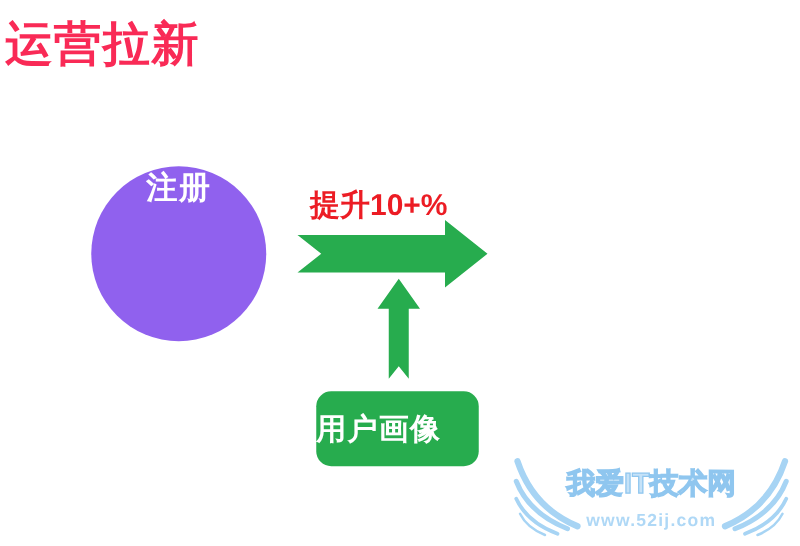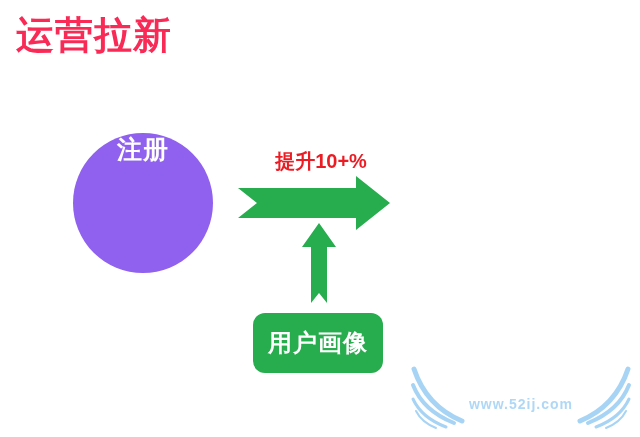--- a/index.html
+++ b/index.html
@@ -10,21 +10,21 @@
   }
   .stage {
     position: relative;
     width: 640px;
     height: 437px;
     background: #ffffff;
     overflow: hidden;
   }
   .title {
     position: absolute;
-    left: 16px;
+    left: 4px;
     top: 10px;
     margin: 0;
     font-size: 38px;
     font-weight: bold;
     color: #F92A56;
     letter-spacing: 1px;
   }
   .circle {
     position: absolute;
     border-radius: 50%;
@@ -44,25 +44,25 @@
   }
   .circle.pink {
     left: 428px;
     top: 132px;
     width: 139px;
     height: 139px;
     background: #F0335F;
   }
   .arrow-label {
     position: absolute;
-    left: 246px;
+    left: 228px;
     top: 148px;
     width: 150px;
     text-align: center;
-    font-size: 20px;
+    font-size: 24px;
     font-weight: bold;
     color: #EC1C24;
   }
   .arrow-right-svg {
     position: absolute;
     left: 230px;
     top: 169px;
     width: 164px;
     height: 64px;
   }
@@ -76,21 +76,20 @@
   .green-box {
     position: absolute;
     left: 253px;
     top: 313px;
     width: 130px;
     height: 60px;
     border-radius: 12px;
     background: #27AC4E;
     display: flex;
     align-items: center;
-    justify-content: center;
     color: #ffffff;
     font-size: 24px;
     font-weight: bold;
     letter-spacing: 1px;
   }
   .watermark {
     position: absolute;
     right: 2px;
     bottom: 2px;
     width: 234px;
@@ -162,20 +161,21 @@
   <div class="watermark">
     <svg class="wing left" viewBox="0 0 56 68" xmlns="http://www.w3.org/2000/svg">
       <g fill="none" stroke="#A7D4F4" stroke-linecap="round">
         <path d="M52,4 C44,28 28,46 4,56" stroke-width="5"></path>
         <path d="M53,20 C46,38 32,50 12,58" stroke-width="4"></path>
         <path d="M53,34 C47,47 36,56 20,62" stroke-width="3"></path>
         <path d="M50,46 C46,54 40,59 30,63" stroke-width="2"></path>
       </g>
     </svg>
     <div class="wm-text">
+      <div class="wm-title">我爱IT技术网</div>
       <div class="wm-url">www.52ij.com</div>
     </div>
     <svg class="wing right" viewBox="0 0 56 68" xmlns="http://www.w3.org/2000/svg">
       <g fill="none" stroke="#A7D4F4" stroke-linecap="round">
         <path d="M52,4 C44,28 28,46 4,56" stroke-width="5"></path>
         <path d="M53,20 C46,38 32,50 12,58" stroke-width="4"></path>
         <path d="M53,34 C47,47 36,56 20,62" stroke-width="3"></path>
         <path d="M50,46 C46,54 40,59 30,63" stroke-width="2"></path>
       </g>
     </svg>

